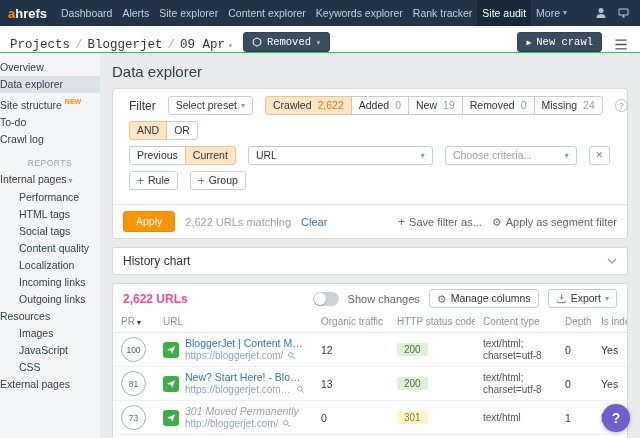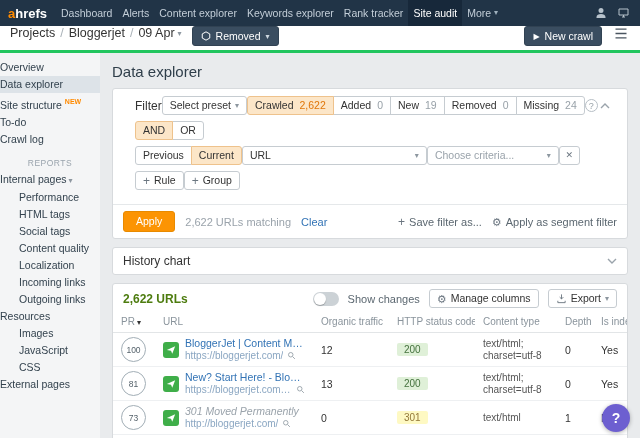--- a/index.html
+++ b/index.html
@@ -12,21 +12,21 @@
   .logo { font-size:13px; font-weight:bold; padding:0 9px 0 8px; cursor:pointer; white-space:nowrap; }
   .logo-a { color:#ff8a00; } .logo-rest { color:#fff; }
   .nav-item { padding:0 5px; height:26px; line-height:26px; cursor:pointer; white-space:nowrap; display:inline-flex; align-items:center; gap:3px; }
   .nav-item.active { background:#17283a; color:#fff; }
   .nav-right { margin-left:auto; display:flex; align-items:center; gap:10px; padding-right:10px; }
   .nav-right span { display:flex; cursor:pointer; }
   .caret { font-size:8px; color:#8d97a0; }
   .nav-item .caret { color:#9fb0bd; }
 
   
-  .subbar { height:27px; background:#fff; border-bottom:3px solid #22c55e; display:flex; align-items:flex-start; padding:0 10px; gap:10px; }
+  .subbar { height:27px; background:#fff; border-bottom:1px solid #22c55e; display:flex; align-items:flex-end; padding:0 10px; gap:10px;font-family:Liberation Mono, monospace; }
   .breadcrumb { font-size:12.5px; display:flex; align-items:center; gap:5px; white-space:nowrap; }
   .bc-sep { color:#aab2b8; }
   .bc-item { color:#333; cursor:pointer; display:inline-flex; align-items:center; gap:3px; }
   .dark-btn { background:#3a4d60; color:#fff; border:1px solid #314253; border-radius:3px; font-size:10.5px; padding:3px 8px; display:inline-flex; align-items:center; gap:5px; cursor:pointer; font-family:inherit; white-space:nowrap; }
   .dark-btn .caret { color:#cfd8e0; }
   .spacer { flex:1; }
   .hamburger { display:flex; cursor:pointer; padding:2px; }
 
   
   .body-row { display:flex; height:385px; }
@@ -37,21 +37,21 @@
   .side-item .caret { margin-left:2px; }
   .side-heading { padding:10px 10px 3px; font-size:8.5px; color:#9aa4ad; letter-spacing:.5px;text-align:center; }
   .badge-new { color:#ff8a00; font-size:7px; margin-left:3px; vertical-align:super; font-weight:bold; }
 
   .main { flex:1; min-width:0; padding:8px 12px 0; position:relative; overflow:hidden; }
   .page-title { font-size:15px; font-weight:normal; color:#2f3e4a; margin:2px 0 8px; }
 
   .card { background:#fff; border:1px solid #d7dadd; border-radius:3px; }
 
   
-  .f-row { display:flex; align-items:center; gap:0; padding:6px 22px 0; }
+  .f-row { display:flex; align-items:center; gap:12px; padding:6px 16px 0; }
   .f-label { font-size:12px; color:#333; }
   .btn { display:inline-flex; align-items:center; gap:4px; background:#fff; border:1px solid #c6ccd1; border-radius:3px; padding:2px 7px; font-size:10.5px; line-height:13px; color:#333; cursor:pointer; font-family:inherit; white-space:nowrap; }
   .tabs, .seg { display:flex; }
   .tabs .tab, .seg .seg-btn { border-radius:0; margin-left:-1px; position:relative; }
   .tabs .tab:first-child, .seg .seg-btn:first-child { border-radius:3px 0 0 3px; margin-left:0; }
   .tabs .tab:last-child, .seg .seg-btn:last-child { border-radius:0 3px 3px 0; }
   .t-count { color:#98a1a8; margin-left:2px; }
   .active-orange { background:#fce6c8 !important; border-color:#eec28c !important; z-index:1; }
   .active-orange .t-count { color:#e0760a; }
   .help-circ { width:13px; height:13px; border:1px solid #b6bec5; border-radius:50%; color:#98a1a8; font-size:9px; display:inline-flex; align-items:center; justify-content:center; cursor:pointer; flex-shrink:0; }
@@ -68,21 +68,21 @@
   .soft-link { color:#5b6770; cursor:pointer; display:inline-flex; align-items:center; gap:4px; text-decoration:none; white-space:nowrap; }
   .gear { font-size:11px; color:#6b7680; line-height:10px; }
 
   
   .history-card { margin-top:8px; padding:6px 10px; display:flex; align-items:center; font-size:12px; color:#333; cursor:pointer; }
   .history-card .chev { margin-left:auto; display:flex; }
 
   
   .table-card { margin-top:8px; height:320px; overflow:hidden; }
   .t-head { padding:5px 10px; display:flex; align-items:center; gap:9px; }
-  .t-title { font-size:12px; font-weight:bold; color:#4d7c0f;text-align:center; }
+  .t-title { font-size:12px; font-weight:bold; color:#ec4899;text-align:center; }
   .toggle { width:26px; height:14px; background:#ccd2d6; border-radius:8px; position:relative; cursor:pointer; flex-shrink:0; }
   .toggle .knob { position:absolute; left:1px; top:1px; width:12px; height:12px; background:#fff; border-radius:50%; box-shadow:0 1px 1px rgba(0,0,0,.25); }
   .muted2 { color:#5b6770; }
   table { width:100%; border-collapse:collapse; table-layout:fixed; }
   th { font-size:10px; font-weight:normal; color:#8a949c; text-align:left; padding:3px 8px 5px; border-bottom:1px solid #e2e5e7; white-space:nowrap; overflow:hidden; }
   .sort { color:#333; font-size:8px; margin-left:2px; }
   td { padding:4px 8px; border-bottom:1px solid #eef0f2; font-size:10.5px; color:#333; vertical-align:middle; overflow:hidden; }
   .pr-circle { width:25px; height:25px; border:1px solid #a2aeb6; border-radius:50%; display:flex; align-items:center; justify-content:center; font-size:8.5px; color:#55626b; }
   .urlwrap { display:flex; align-items:center; gap:6px; min-width:0; }
   .favicon { width:16px; height:16px; border-radius:3px; background:#3fae49; display:flex; align-items:center; justify-content:center; flex-shrink:0; }
@@ -101,20 +101,21 @@
 </style>
 </head>
 <body>
 
 <div class="app">
 
   <nav class="topnav">
     <div class="logo"><span class="logo-a">a</span><span class="logo-rest">hrefs</span></div>
     <a class="nav-item">Dashboard</a>
     <a class="nav-item">Alerts</a>
+    <a class="nav-item">Site explorer</a>
     <a class="nav-item">Content explorer</a>
     <a class="nav-item">Keywords explorer</a>
     <a class="nav-item">Rank tracker</a>
     <a class="nav-item active">Site audit</a>
     <a class="nav-item">
         <span>More</span>
         <span class="caret">▾</span>
       </a>
     <div class="nav-right">
       <span>

